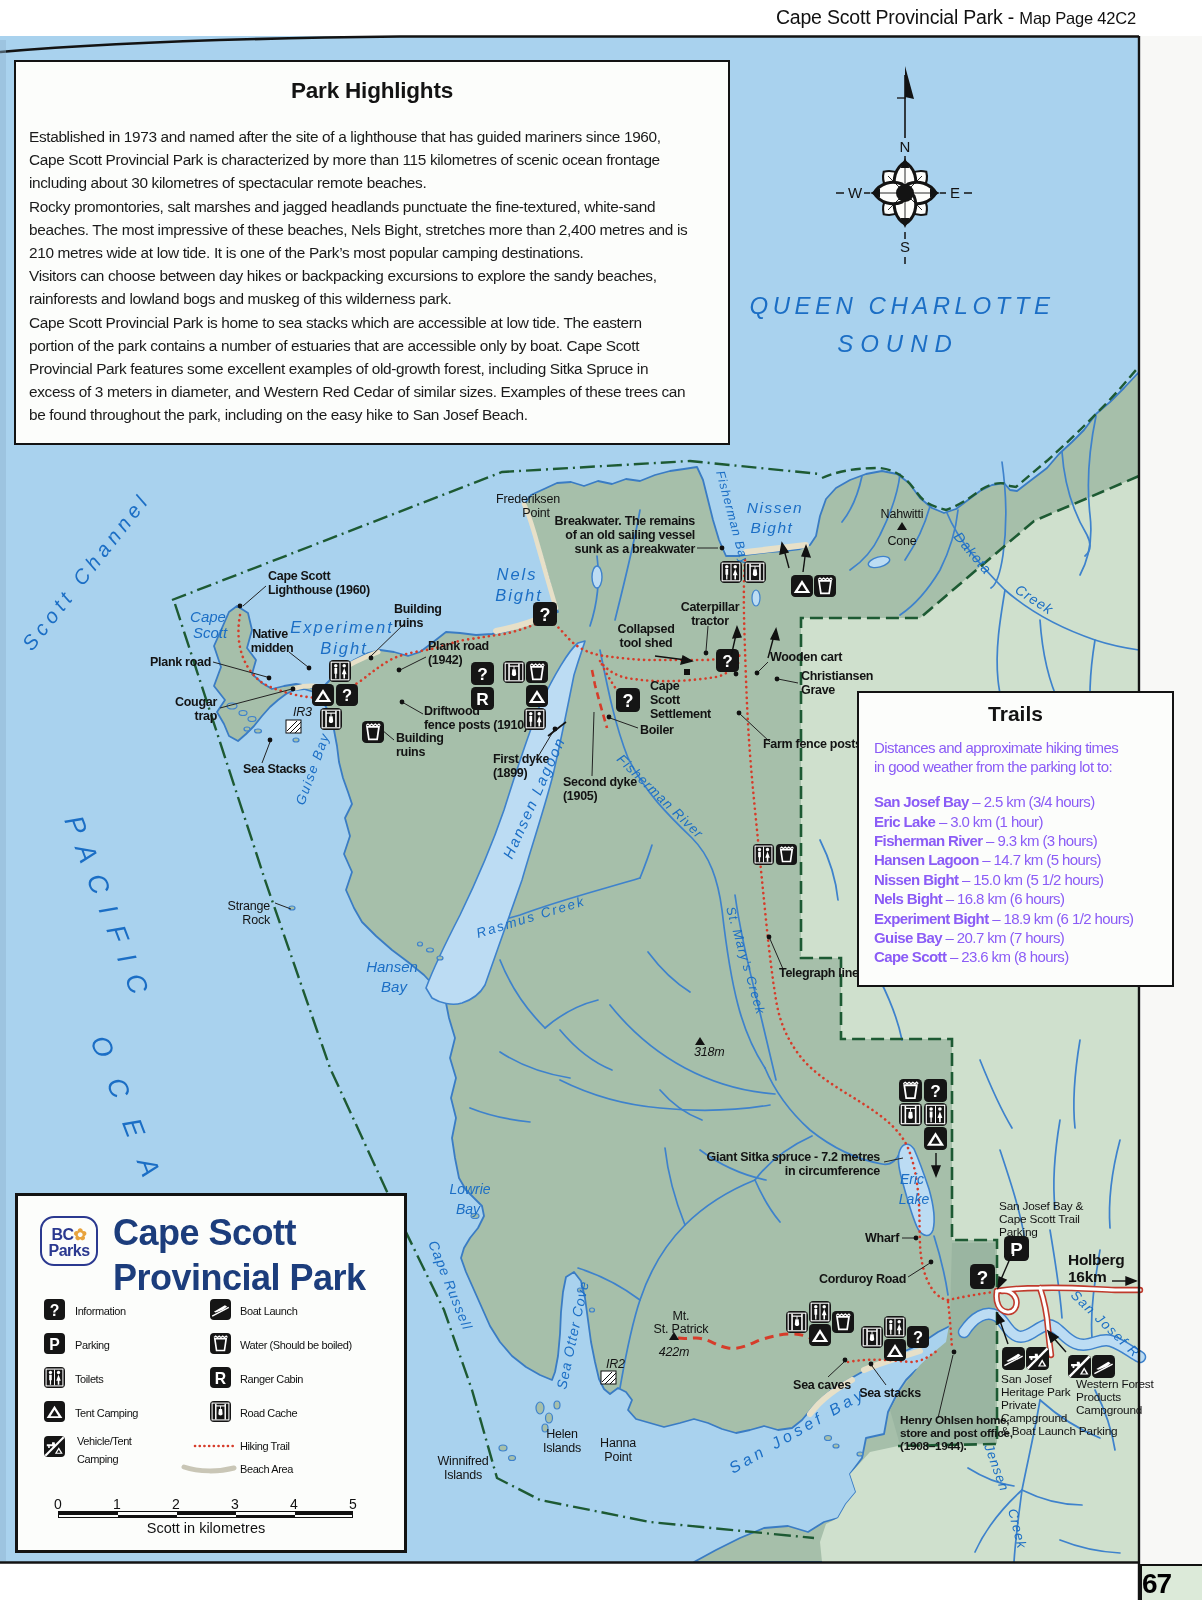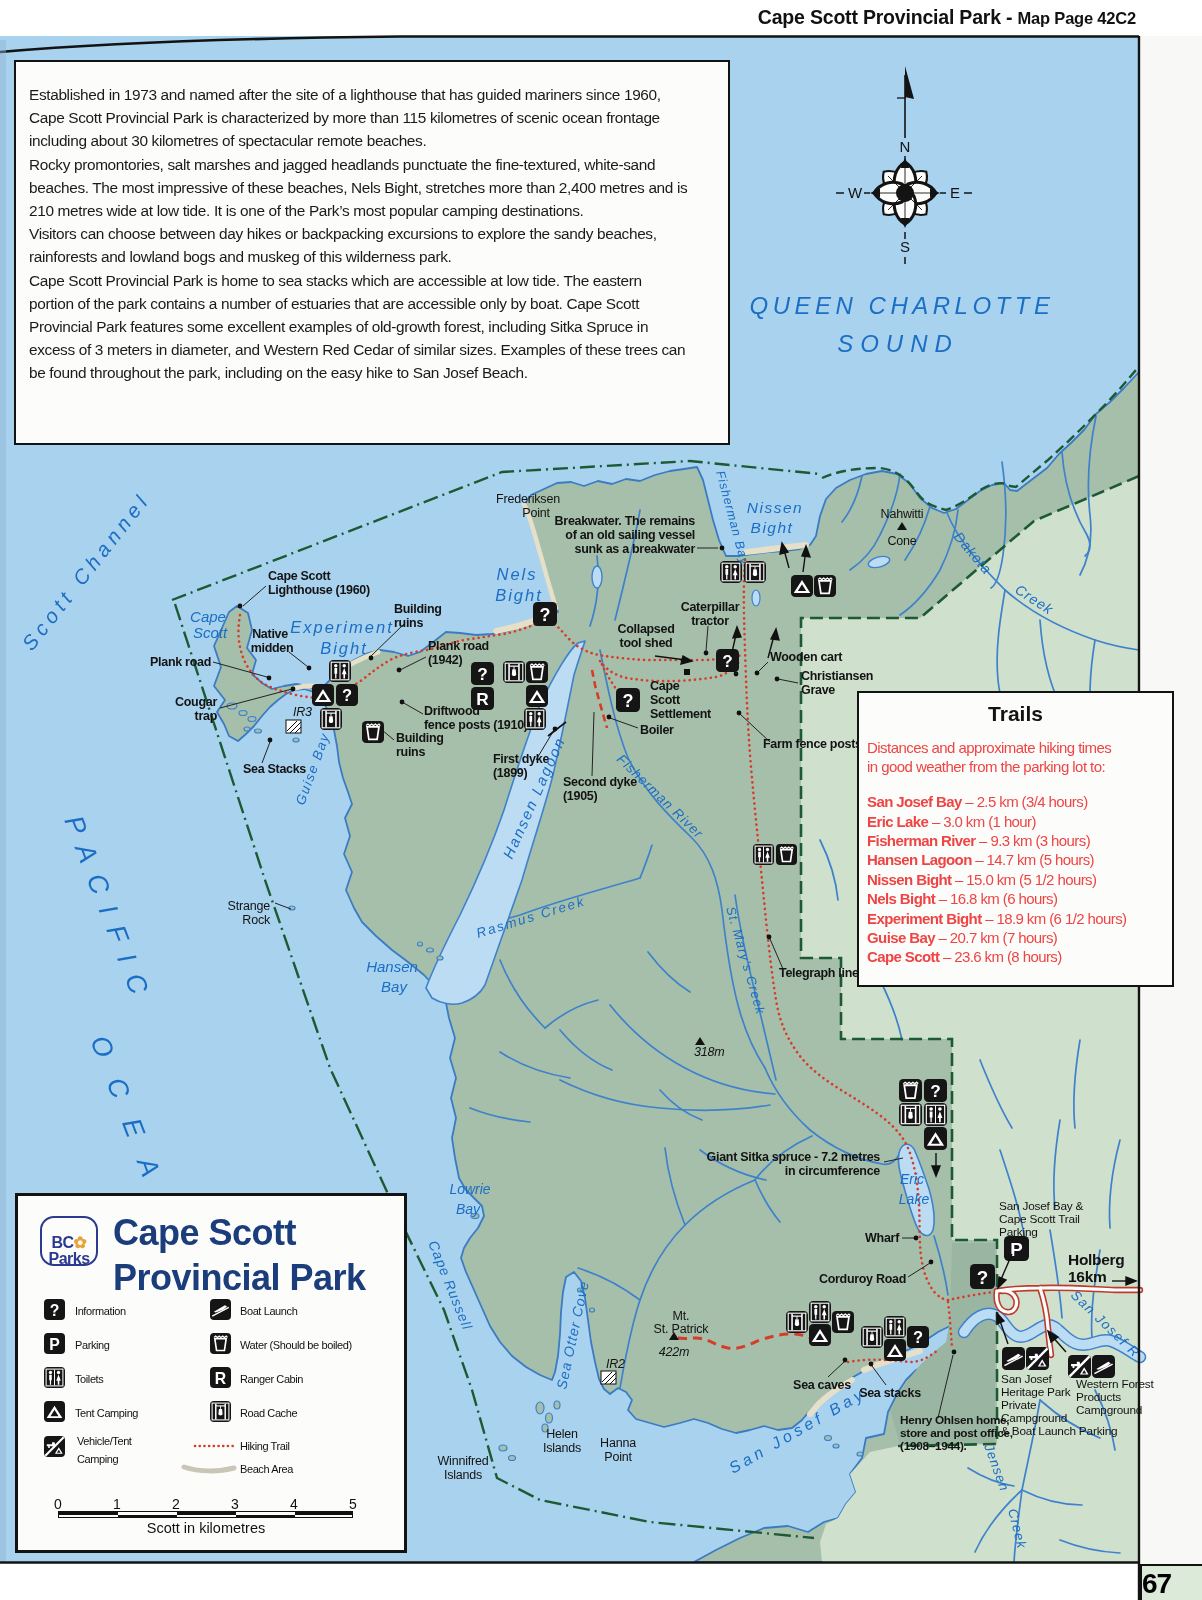--- a/index.html
+++ b/index.html
@@ -1,31 +1,31 @@
 <!DOCTYPE html>
 <html><head><meta charset="utf-8"><style>
 html,body{margin:0;padding:0}
 body{width:1202px;height:1600px;position:relative;font-family:"Liberation Sans",sans-serif;background:#fff;overflow:hidden}
 #map{position:absolute;left:0;top:0}
 .box{position:absolute;background:#fcfdfb;border:2.5px solid #131313;box-sizing:border-box}
-#title{position:absolute;top:6px;left:0;width:1136px;text-align:right;font-weight:bold;font-size:19.5px;color:#111;letter-spacing:-0.2px}
+#title{position:absolute;top:6px;left:0;width:1136px;text-align:right;font-weight:normal;font-size:19.5px;color:#111;letter-spacing:-0.2px}
 #title .sm{font-size:16.5px}
 #ph{left:14px;top:60px;width:716px;height:385px}
 #ph h2{margin:16px 0 0 0;text-align:center;font-size:22.5px;letter-spacing:-0.2px;color:#131313}
 #ph p{margin:21px 10px 16px 13px;font-size:15.4px;line-height:23.2px;color:#1a1a1a;letter-spacing:-0.35px;white-space:nowrap}
 #trails{left:857px;top:691px;width:317px;height:296px}
 #trails h2{margin:9px 0 0 0;text-align:center;font-size:21px;color:#131313}
-#trails p{margin:13px 0 0 8px;font-size:15px;line-height:18.6px;letter-spacing:-0.55px;color:#ef4444;white-space:nowrap}
+#trails p{margin:13px 0 0 15px;font-size:15px;line-height:18.6px;letter-spacing:-0.55px;color:#8b5cf6;white-space:nowrap}
 #trails p.lst{margin-top:16px;line-height:19.4px;font-size:15px;letter-spacing:-0.6px}
 #legend{left:15px;top:1193px;width:392px;height:360px;border-width:3px}
 #legend .ttl{position:absolute;left:95px;top:14px;font-size:36px;font-weight:bold;color:#1c3d7c;line-height:45px;letter-spacing:-0.5px}
 .li{position:absolute;font-size:11px;letter-spacing:-0.4px;color:#111;line-height:18px;white-space:nowrap}
 .lic{position:absolute}
 #pgnum{position:absolute;left:1140px;top:1564px;width:62px;height:36px;background:#dcead9;border-left:2.5px solid #111;border-top:2.5px solid #111;box-sizing:border-box;font-weight:bold;font-size:28px;text-align:left;line-height:36px;letter-spacing:-1px}
-#logo{position:absolute;left:22px;top:20px;width:58px;height:50px;border:2.5px solid #2b3990;border-radius:14px;color:#2b3990;font-weight:bold;font-size:16px;line-height:16px;padding-top:17px;box-sizing:border-box;text-align:center;letter-spacing:-0.5px}
+#logo{position:absolute;left:22px;top:20px;width:58px;height:50px;border:2.5px solid #2b3990;border-radius:14px;color:#2b3990;font-weight:bold;font-size:16px;line-height:16px;padding-top:9px;box-sizing:border-box;text-align:center;letter-spacing:-0.5px}
 </style></head>
 <body>
 <svg id="map" width="1202" height="1600" viewBox="0 0 1202 1600">
 <defs>
 <symbol id="i-q" viewBox="0 0 24 24">
         <rect width="24" height="24" rx="4.5" fill="#151515"></rect>
         <text x="12" y="19" font-size="18" font-weight="bold" fill="#fff" text-anchor="middle" font-family="Liberation Sans">?</text>
       </symbol>
 <symbol id="i-p" viewBox="0 0 24 24">
         <rect width="24" height="24" rx="4.5" fill="#151515"></rect>
@@ -543,20 +543,21 @@
 
 <path d="M0,52 Q150,39 400,36.5 L1139,36.5" fill="none" stroke="#131313" stroke-width="2.6"></path>
 <line x1="1139" y1="36" x2="1139" y2="1600" stroke="#131313" stroke-width="2.4"></line>
 <line x1="0" y1="1562.5" x2="1139" y2="1562.5" stroke="#131313" stroke-width="2.6"></line>
 <rect x="0" y="0" width="1202" height="35" fill="#fff"></rect>
 <rect x="0" y="40" width="6" height="1521" fill="#8fb3cf" opacity="0.45"></rect>
 </svg>
 
 <div id="title">Cape Scott Provincial Park - <span class="sm">Map Page 42C2</span></div>
 <div class="box" id="ph">
+<h2>Park Highlights</h2>
 <p>
 Established in 1973 and named after the site of a lighthouse that has guided mariners since 1960,<br>
 Cape Scott Provincial Park is characterized by more than 115 kilometres of scenic ocean frontage<br>
 including about 30 kilometres of spectacular remote beaches.<br>
 Rocky promontories, salt marshes and jagged headlands punctuate the fine-textured, white-sand<br>
 beaches. The most impressive of these beaches, Nels Bight, stretches more than 2,400 metres and is<br>
 210 metres wide at low tide. It is one of the Park’s most popular camping destinations.<br>
 Visitors can choose between day hikes or backpacking excursions to explore the sandy beaches,<br>
 rainforests and lowland bogs and muskeg of this wilderness park.<br>
 Cape Scott Provincial Park is home to sea stacks which are accessible at low tide. The eastern<br>

